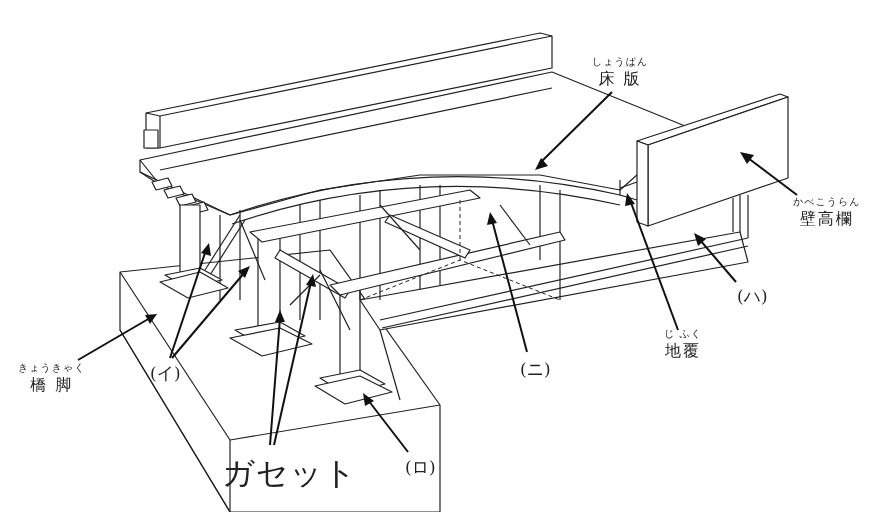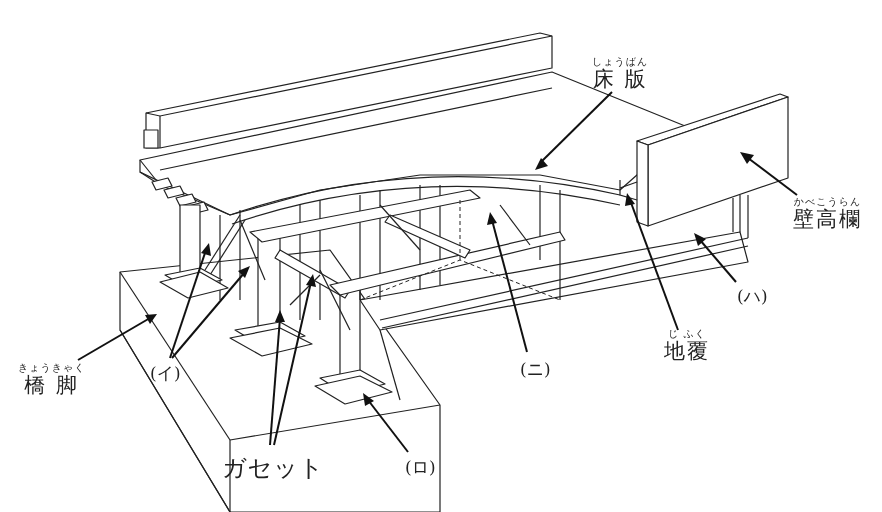--- a/index.html
+++ b/index.html
@@ -5,23 +5,23 @@
   html, body { margin: 0; padding: 0; background: #ffffff; }
   body { width: 882px; height: 512px; overflow: hidden; position: relative; font-family: "DejaVu Serif", serif; }
   #stage { position: absolute; left: 0; top: 0; width: 813px; height: 512px; }
   svg { position: absolute; left: 0; top: 0; }
   .ln { stroke: #222; stroke-width: 1.2; fill: #fff; stroke-linejoin: round; }
   .ln2 { stroke: #222; stroke-width: 1.2; fill: none; }
   .dash { stroke: #222; stroke-width: 1; fill: none; stroke-dasharray: 4 3; }
   .ptr { stroke: #111; stroke-width: 2; fill: none; }
   .label { position: absolute; color: #222; white-space: nowrap; }
   .ruby { display: block; font-size: 10px; letter-spacing: 1px; text-align: center; font-family: "DejaVu Sans", sans-serif; line-height: 11px; }
-  .kanji { display: block; font-size: 21px; line-height: 24px; letter-spacing: 2px; text-align: center; }
+  .kanji { display: block; font-size: 16px; line-height: 24px; letter-spacing: 2px; text-align: center; }
   .paren { font-size: 17px; position: absolute; color: #222; }
-  .kata { font-size: 24px; position: absolute; color: #222; letter-spacing: 1px; }
+  .kata { font-size: 32px; position: absolute; color: #222; letter-spacing: 1px; }
 </style>
 </head>
 <body>
 
 <div id="stage">
 <svg width="882" height="512" viewBox="0 0 882 512">
 
   <g>
     <polygon class="ln" points="120,272 330,250 440,405 440,512 230,512 120,330"></polygon>
     <polyline class="ln2" points="120,330 230,512"></polyline>

